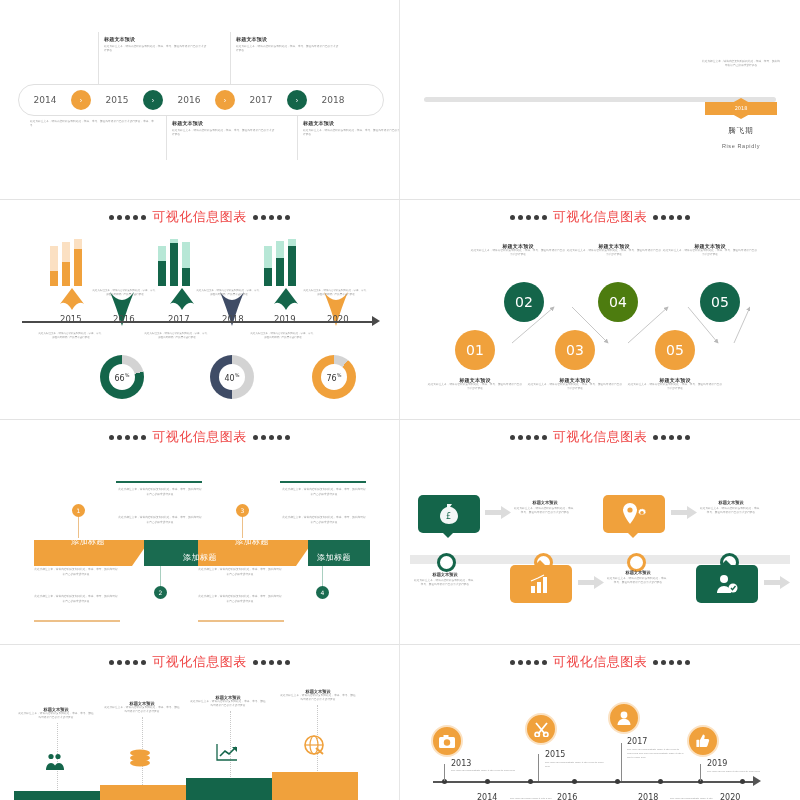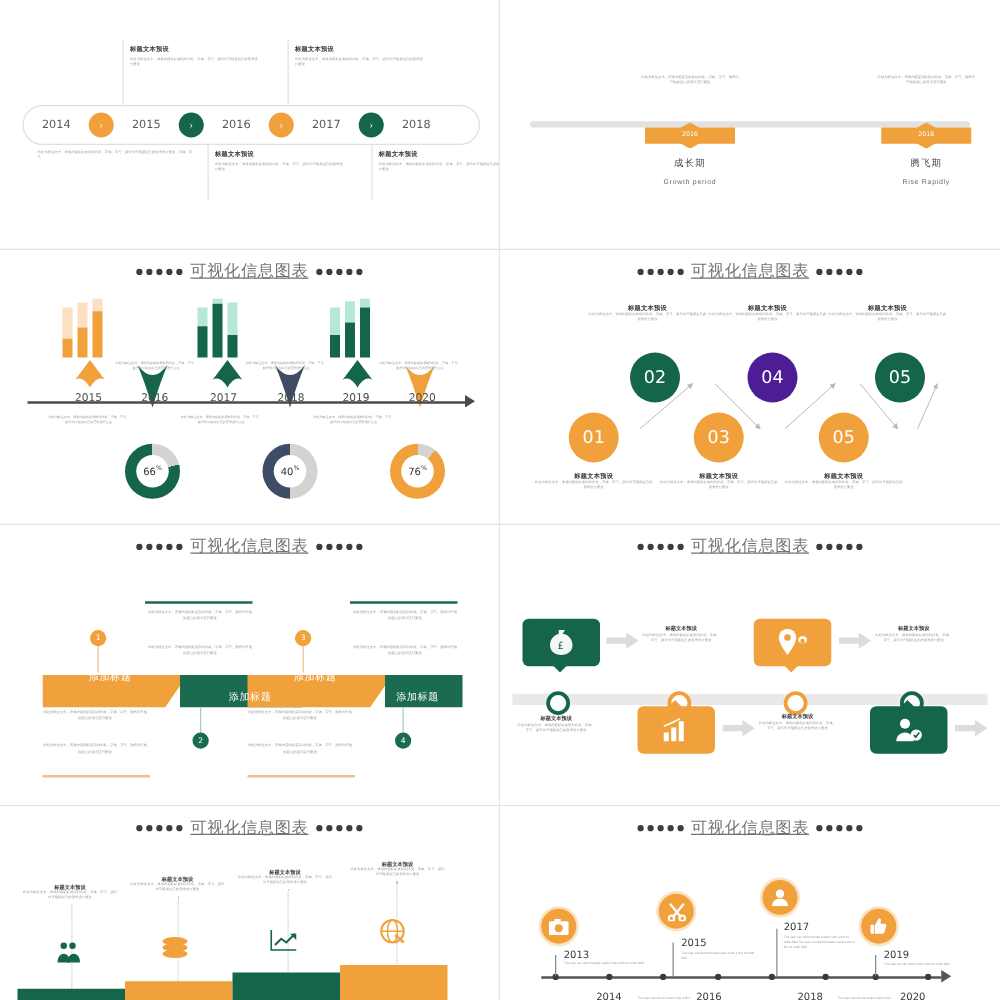--- a/index.html
+++ b/index.html
@@ -10,22 +10,22 @@
   .slide{position:relative;background:#fff;overflow:hidden;
          border-right:1px solid #e6e6e6;border-bottom:1px solid #e3e3e3;}
   .slide.rcol{border-right:none;}
   .slide.lastrow{border-bottom:none;}
 
   
   .hdr{position:absolute;left:0;right:0;top:8px;display:flex;align-items:center;
        justify-content:center;gap:6px;}
   .hdr .dots{display:flex;gap:3px;}
   .hdr .dots i{width:5px;height:5px;border-radius:50%;background:#3d3d3d;display:block;}
-  .hdr .htxt{font-size:13px;color:#737373;letter-spacing:.5px;
-             font-family:"DejaVu Sans",sans-serif;text-decoration:underline;}
+  .hdr .htxt{font-size:13px;color:#ef4444;letter-spacing:.5px;
+             font-family:"DejaVu Sans",sans-serif;}
 
   .tiny{font-size:2.6px;line-height:1.55;color:#9a9a9a;letter-spacing:.1px;}
   .ttl{font-size:5px;font-weight:bold;color:#3b3b3b;letter-spacing:.2px;}
   .ttl-s{font-size:4.2px;font-weight:bold;color:#3b3b3b;}
 
   
   .s1-pill{position:absolute;left:18px;top:84px;width:364px;height:30px;
            border:1px solid #e0e0e0;border-radius:16px;background:#fff;
            display:flex;align-items:center;}
   .s1-year{font-size:9px;color:#5a5a5a;width:52px;text-align:center;
@@ -156,29 +156,20 @@
       <div class="tiny">此处为标注文本，请将内容粘贴复制到此处，字体、字号、颜色均可根据自己的需求进行更改</div>
     </div>
     <div class="s1-box" style="left:303px;top:120px;">
       <div class="ttl">标题文本预设</div>
       <div class="tiny">此处为标注文本，请将内容粘贴复制到此处，字体、字号、颜色均可根据自己的需求进行更改</div>
     </div>
   </div>
 
   <div class="slide rcol">
     <div class="s2-track"></div>
-    <div class="s2-item" style="left:108px;">
-      <div class="s2-desc">此处为标注文本，请将内容复制粘贴到此处，字体、字号、颜色均可根据自己的需求进行更改</div>
-      <div class="s2-bar">
-        <div class="rect" style="background:#f0a13c;"></div>
-        <div class="hex" style="background:#f0a13c;">2016</div>
-      </div>
-      <div class="s2-cn">成长期</div>
-      <div class="s2-en">Growth period</div>
-    </div>
     <div class="s2-item" style="left:297px;">
       <div class="s2-desc">此处为标注文本，请将内容复制粘贴到此处，字体、字号、颜色均可根据自己的需求进行更改</div>
       <div class="s2-bar">
         <div class="rect" style="background:#f0a13c;"></div>
         <div class="hex" style="background:#f0a13c;">2018</div>
       </div>
       <div class="s2-cn">腾飞期</div>
       <div class="s2-en">Rise Rapidly</div>
     </div>
   </div>
@@ -341,21 +332,21 @@
     <div class="s4-box" style="left:166px;top:43px;">
       <div class="ttl">标题文本预设</div>
       <div class="tiny">此处为标注文本，请将内容粘贴复制到此处，字体、字号、颜色均可根据自己的需求进行更改</div>
     </div>
     <div class="s4-box" style="left:262px;top:43px;">
       <div class="ttl">标题文本预设</div>
       <div class="tiny">此处为标注文本，请将内容粘贴复制到此处，字体、字号、颜色均可根据自己的需求进行更改</div>
     </div>
 
     <div class="s4-c" style="left:104px;top:82px;background:#14654a;">02</div>
-    <div class="s4-c" style="left:198px;top:82px;background:#4c1d95;">04</div>
+    <div class="s4-c" style="left:198px;top:82px;background:#4d7c0f;">04</div>
     <div class="s4-c" style="left:300px;top:82px;background:#14654a;">05</div>
 
     <div class="s4-c" style="left:55px;top:130px;background:#f0a13c;">01</div>
     <div class="s4-c" style="left:155px;top:130px;background:#f0a13c;">03</div>
     <div class="s4-c" style="left:255px;top:130px;background:#f0a13c;">05</div>
 
     <div class="s4-box" style="left:27px;top:177px;">
       <div class="ttl">标题文本预设</div>
       <div class="tiny">此处为标注文本，请将内容粘贴复制到此处，字体、字号、颜色均可根据自己的需求进行更改</div>
     </div>

